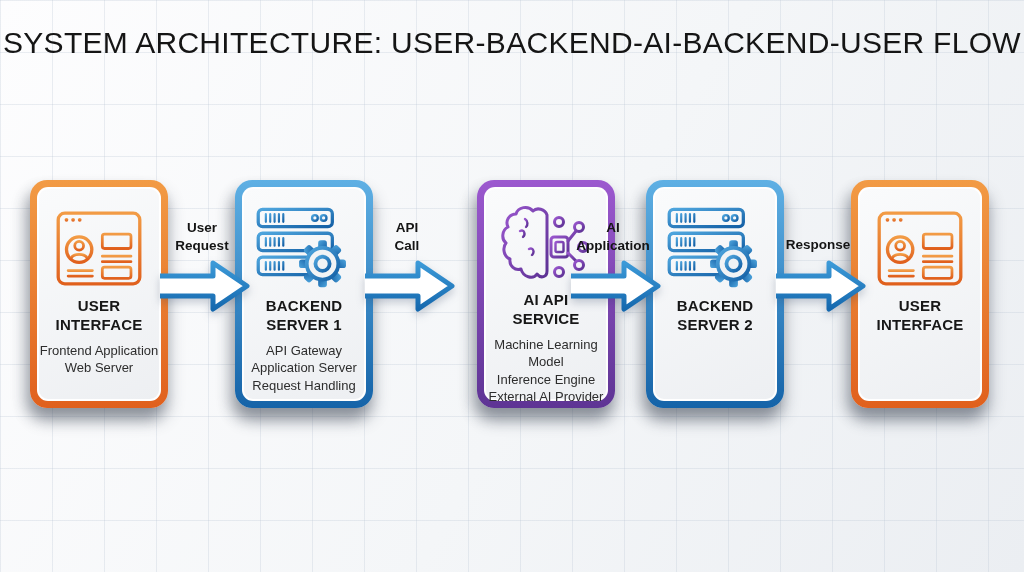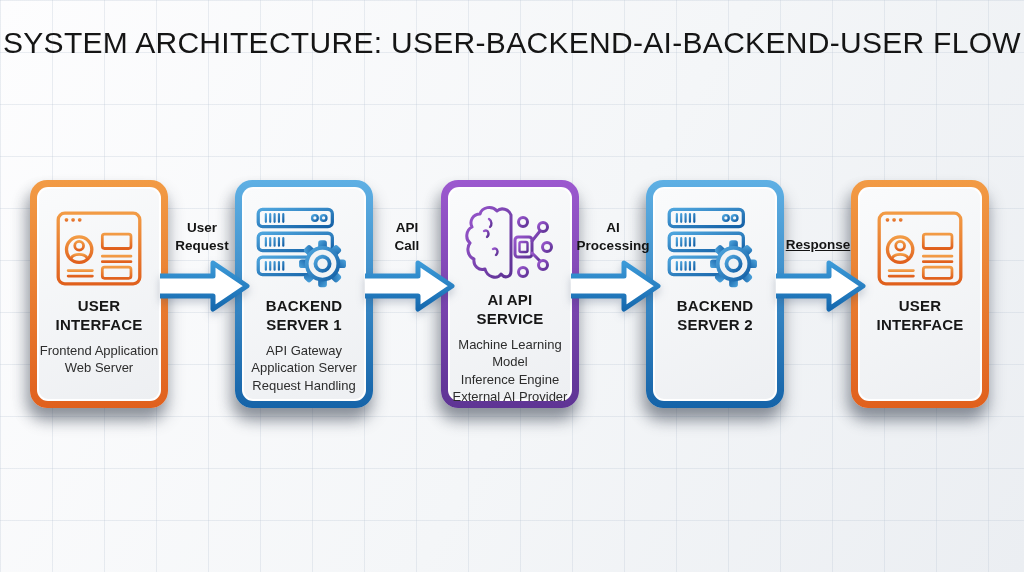--- a/index.html
+++ b/index.html
@@ -16,40 +16,40 @@
     font-size:30px;font-weight:400;letter-spacing:0.3px;color:#151515;
     white-space:nowrap;
   }
   .card{
     position:absolute;top:180px;width:138px;height:228px;border-radius:17px;
     padding:7px;box-sizing:border-box;
     box-shadow:0 12px 16px rgba(48,58,74,0.42), -6px 10px 14px rgba(48,58,74,0.22);
   }
   .card.accent-orange{background:linear-gradient(180deg,#F29B45 0%,#E0601D 100%);}
   .card.accent-blue{background:linear-gradient(180deg,#5FB0E4 0%,#1563A8 100%);}
-  .card.accent-purple{background:linear-gradient(180deg,#9C59CF 0%,#5E3494 100%);}
+  .card.accent-purple{background:linear-gradient(180deg,#9C59CF 0%,#5E3494 100%);margin-left:36px;}
   .card-inner{
     width:100%;height:100%;border-radius:11px;box-sizing:border-box;
     background:linear-gradient(155deg,#fafbfc 0%,#edeff2 100%);
     border:2px solid rgba(255,255,255,0.9);
     display:flex;flex-direction:column;align-items:center;
   }
   .icon-box{margin-top:12px;height:94px;display:flex;align-items:center;justify-content:center;}
   .node-title{
     margin-top:2px;text-align:center;font-size:15px;font-weight:700;
     line-height:1.25;color:#171717;letter-spacing:0.2px;
   }
   .node-sub{
     margin-top:7px;text-align:center;font-size:13px;line-height:1.35;color:#2d2d2d;
   }
   .arrow-label{
     position:absolute;top:219px;width:130px;text-align:center;
     font-size:13.5px;font-weight:700;color:#141414;line-height:1.3;
   }
-  .arrow-label.single{top:236px;text-decoration:underline;}
+  .arrow-label.single{top:236px;}
   .flow-arrow{position:absolute;top:258px;width:92px;height:56px;filter:drop-shadow(0 4px 4px rgba(40,60,90,0.25));}
   .defs-holder{position:absolute;width:0;height:0;}
 </style>
 </head>
 <body>
 
 <svg class="defs-holder" aria-hidden="true">
   <defs>
     <linearGradient id="gradOrange" x1="0" y1="0" x2="0" y2="1">
       <stop offset="0" stop-color="#F29B45"></stop>
@@ -260,21 +260,21 @@
 <div class="arrow-label" style="left:342px">
   <div>API</div>
   <div>Call</div>
 </div>
 <svg class="flow-arrow" style="left:365px" viewBox="0 0 90 56">
   <path d="M-5,18 H52 V5 L86,28 L52,51 V38 H-5 Z" fill="#ffffff" stroke="url(#gradArrow)" stroke-width="5" stroke-linejoin="round"></path>
 </svg>
 
 <div class="arrow-label" style="left:548px">
   <div>AI</div>
-  <div>Processing</div>
+  <div>Application</div>
 </div>
 <svg class="flow-arrow" style="left:571px" viewBox="0 0 90 56">
   <path d="M-5,18 H52 V5 L86,28 L52,51 V38 H-5 Z" fill="#ffffff" stroke="url(#gradArrow)" stroke-width="5" stroke-linejoin="round"></path>
 </svg>
 
 <div class="arrow-label single" style="left:753px">
   <div>Response</div>
 </div>
 <svg class="flow-arrow" style="left:776px" viewBox="0 0 90 56">
   <path d="M-5,18 H52 V5 L86,28 L52,51 V38 H-5 Z" fill="#ffffff" stroke="url(#gradArrow)" stroke-width="5" stroke-linejoin="round"></path>

